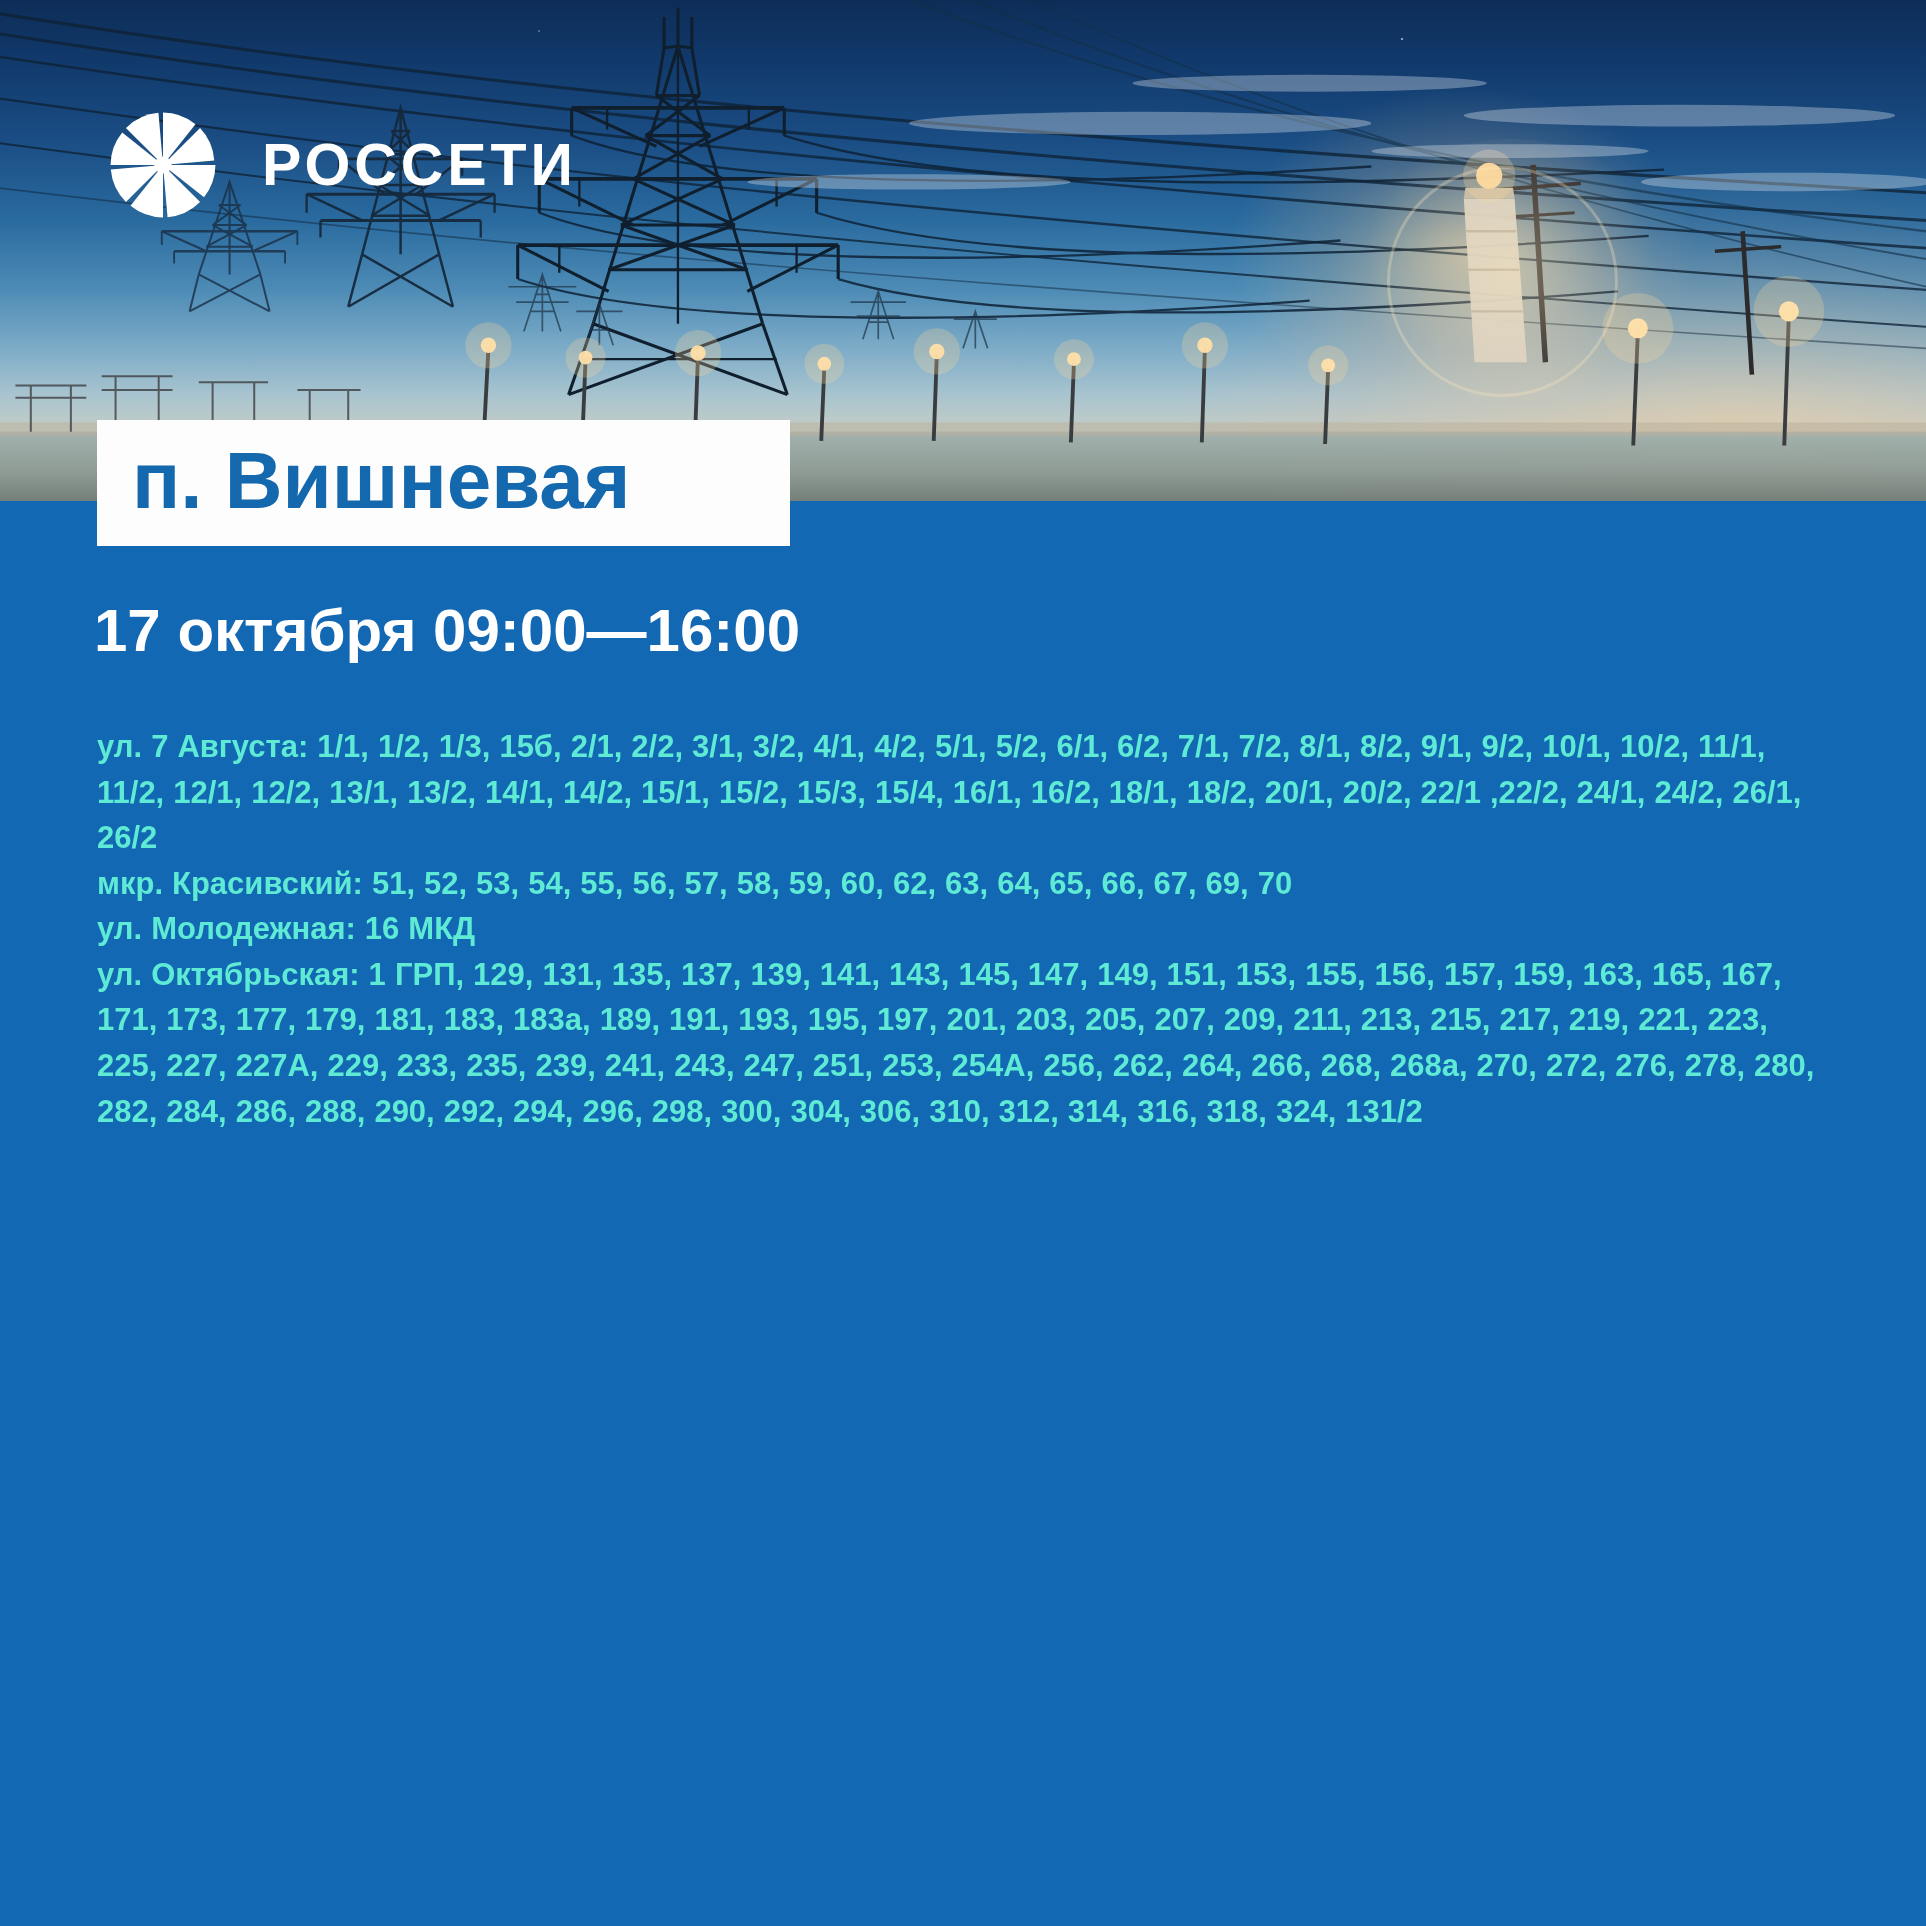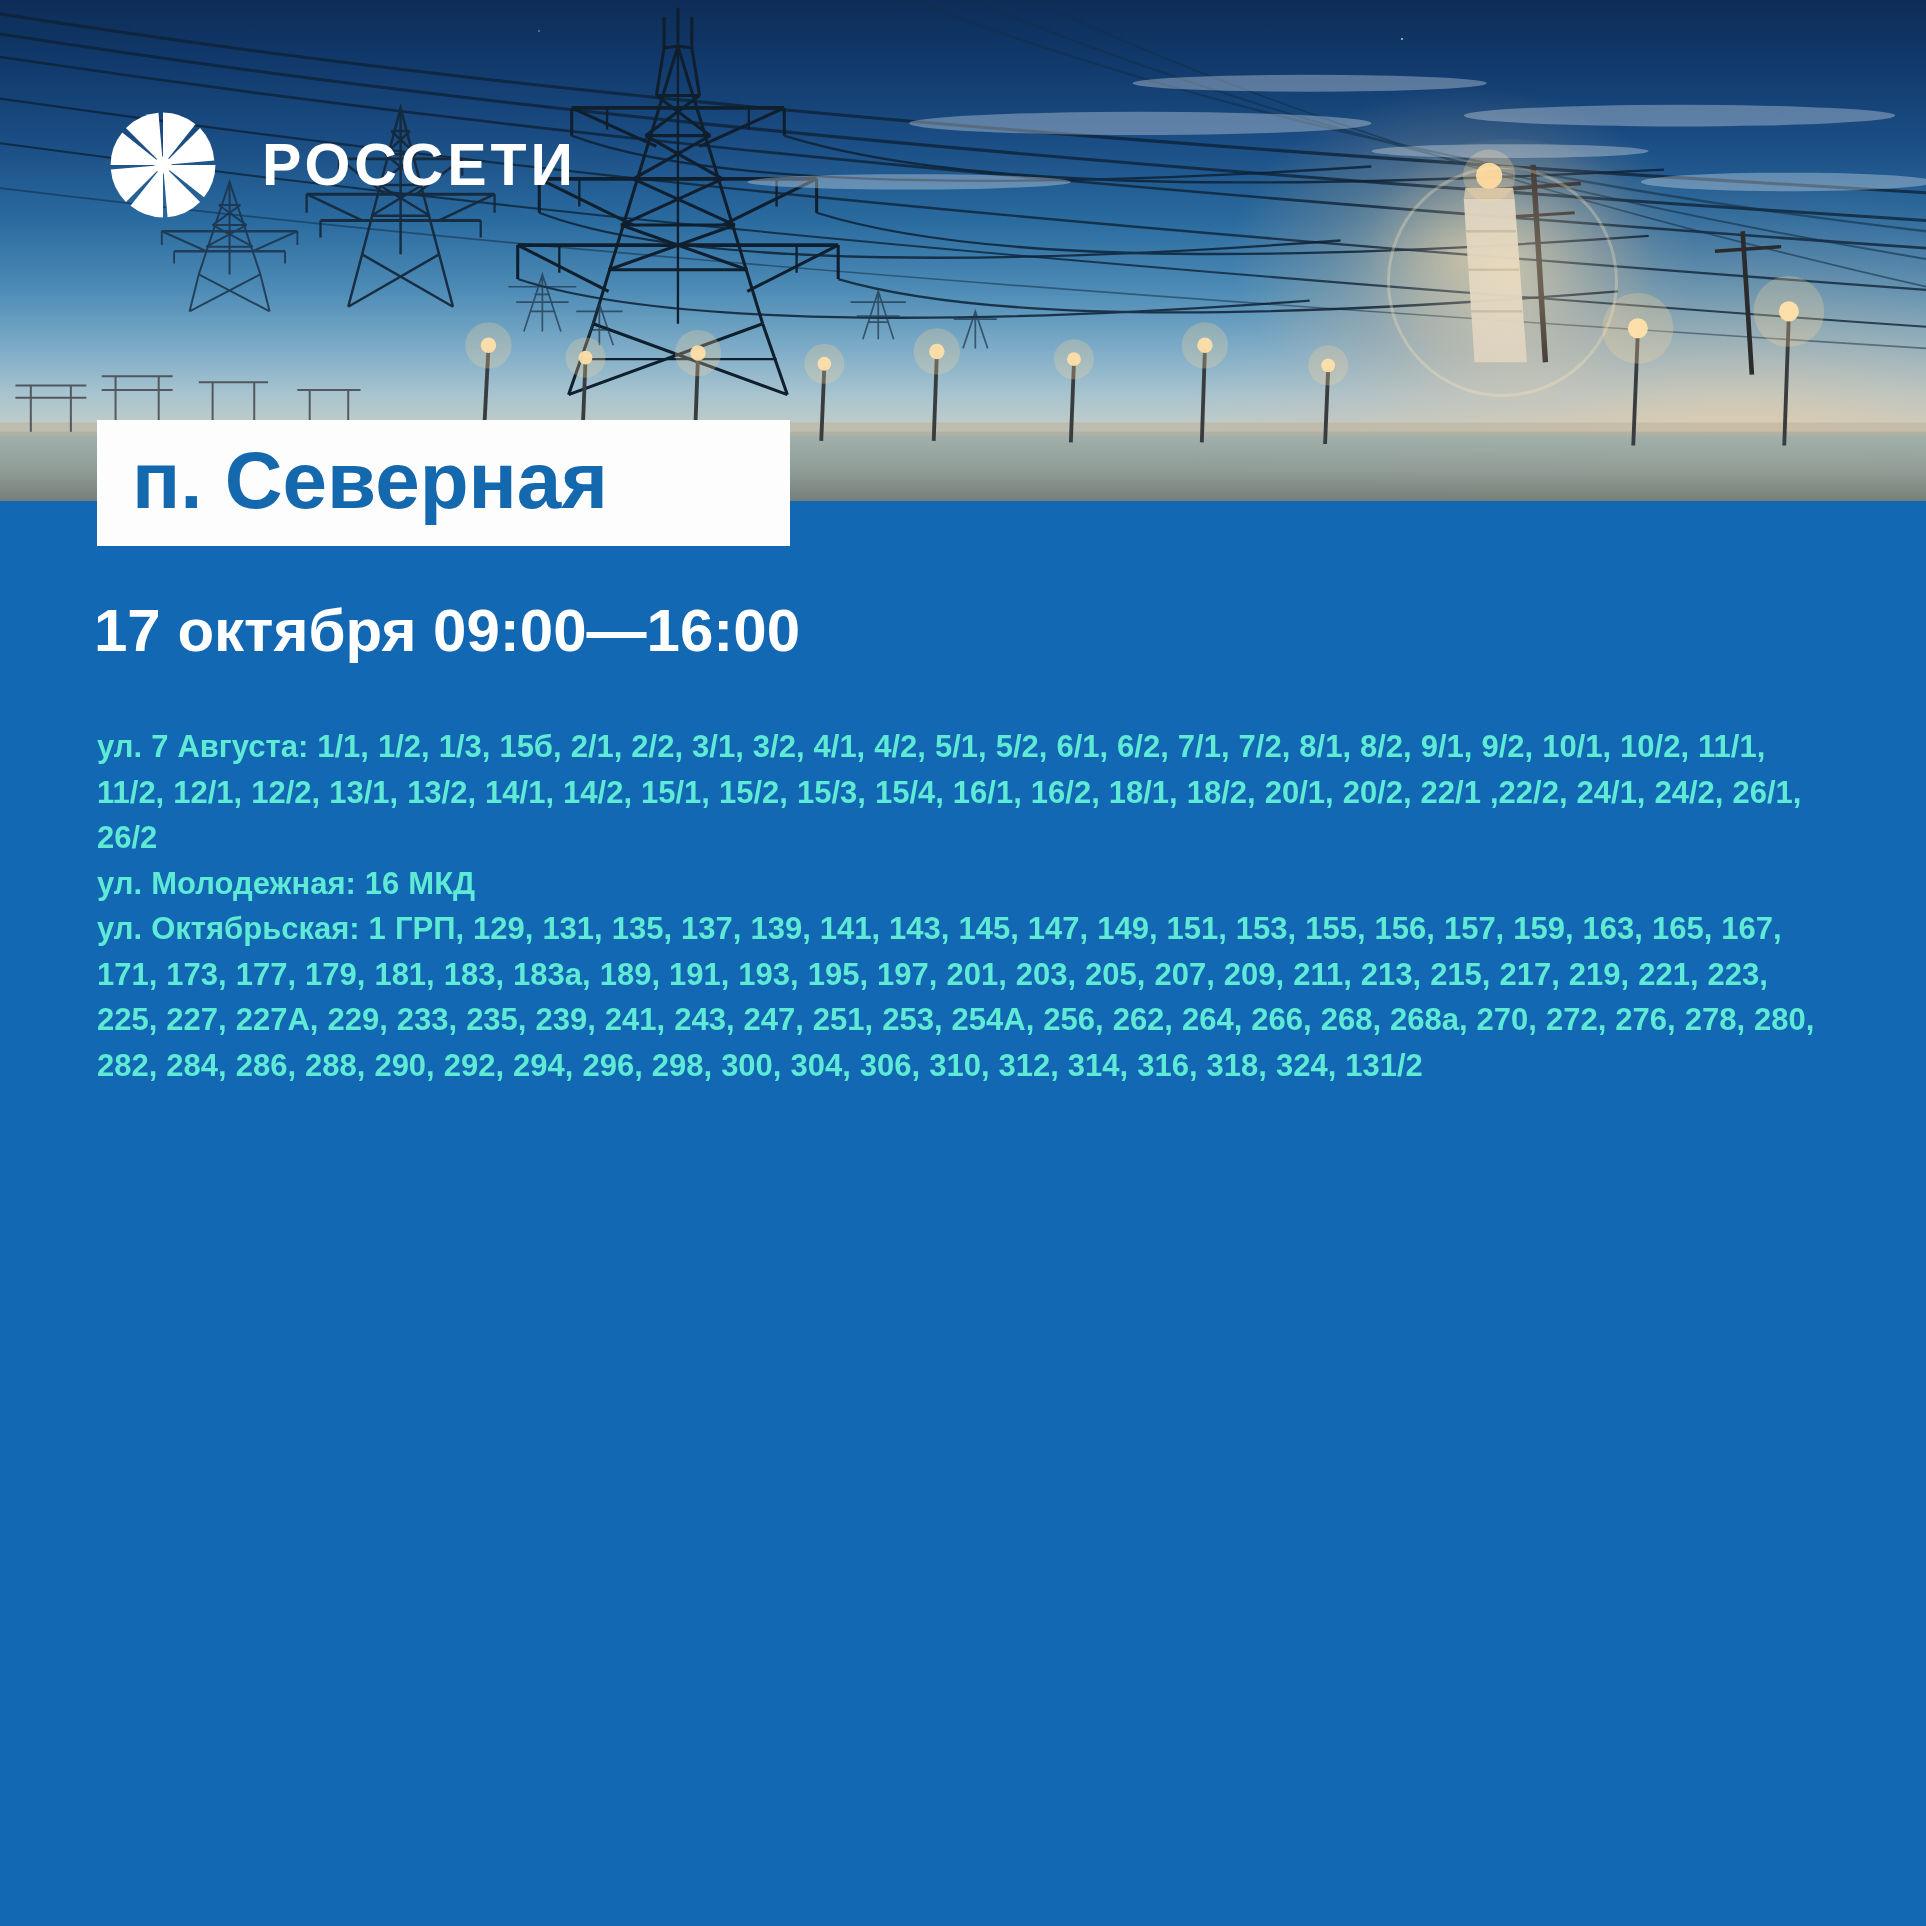--- a/index.html
+++ b/index.html
@@ -377,26 +377,27 @@
         <circle cx="50" cy="50" r="7.5"></circle>
       </g>
       <g stroke="#1268b3" stroke-width="2.4" fill="none" opacity="0.0">
         <circle cx="50" cy="50" r="46"></circle>
       </g>
     </svg>
     <div class="logo-word">РОССЕТИ</div>
   </div>
 
   <div class="title-banner">
-    <div class="title-text">п. Северная</div>
+    <div class="title-text">п. Вишневая</div>
   </div>
 
   <div class="body-area">
     <div class="date-line">17 октября 09:00—16:00</div>
     <div class="address-list" id="address-list">
         <div class="address-entry"><span class="street-name">ул. 7 Августа:</span><span> 1/1, 1/2, 1/3, 15б, 2/1, 2/2, 3/1, 3/2, 4/1, 4/2, 5/1, 5/2, 6/1, 6/2, 7/1, 7/2, 8/1, 8/2, 9/1, 9/2, 10/1, 10/2, 11/1, 11/2, 12/1, 12/2, 13/1, 13/2, 14/1, 14/2, 15/1, 15/2, 15/3, 15/4, 16/1, 16/2, 18/1, 18/2, 20/1, 20/2, 22/1 ,22/2, 24/1, 24/2, 26/1, 26/2</span></div>
+        <div class="address-entry"><span class="street-name">мкр. Красивский:</span><span> 51, 52, 53, 54, 55, 56, 57, 58, 59, 60, 62, 63, 64, 65, 66, 67, 69, 70</span></div>
         <div class="address-entry"><span class="street-name">ул. Молодежная:</span><span> 16 МКД</span></div>
         <div class="address-entry"><span class="street-name">ул. Октябрьская:</span><span> 1 ГРП, 129, 131, 135, 137, 139, 141, 143, 145, 147, 149, 151, 153, 155, 156, 157, 159, 163, 165, 167, 171, 173, 177, 179, 181, 183, 183а, 189, 191, 193, 195, 197, 201, 203, 205, 207, 209, 211, 213, 215, 217, 219, 221, 223, 225, 227, 227А, 229, 233, 235, 239, 241, 243, 247, 251, 253, 254А, 256, 262, 264, 266, 268, 268а, 270, 272, 276, 278, 280, 282, 284, 286, 288, 290, 292, 294, 296, 298, 300, 304, 306, 310, 312, 314, 316, 318, 324, 131/2</span></div>
       </div>
   </div>
 
 </div>
 
 
 </body></html>

